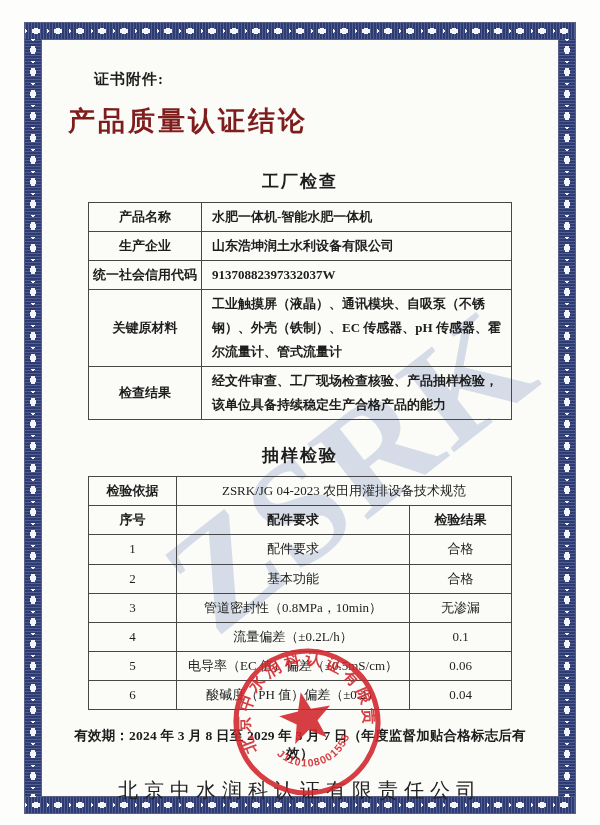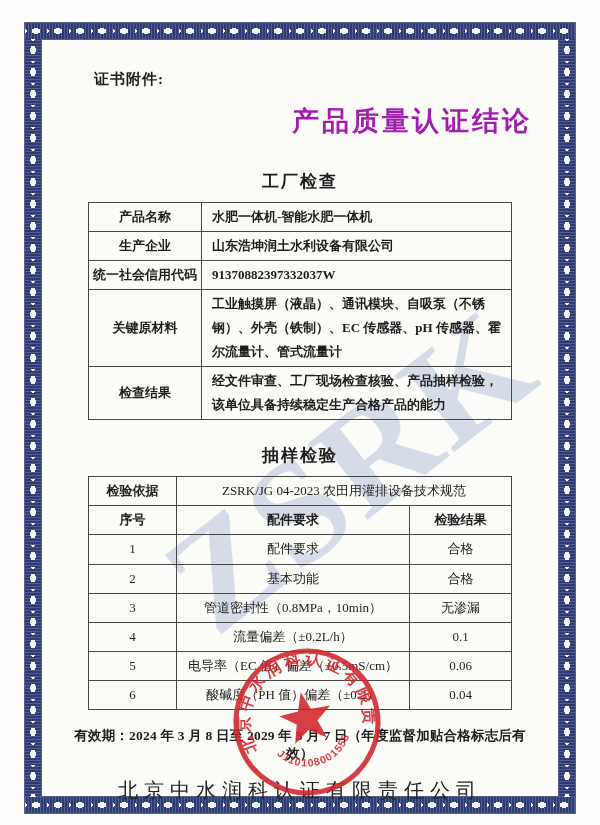--- a/index.html
+++ b/index.html
@@ -36,21 +36,21 @@
   .watermark {
     position:absolute; left:78px; top:345px; width:460px; text-align:center;
     font-family:"Liberation Serif", serif; font-weight:bold; font-size:148px;
     letter-spacing:4px; color:rgba(146,166,203,0.36);
     transform:rotate(-38deg); z-index:0; pointer-events:none; user-select:none;
   }
 
   
   .attach { position:relative; font-size:15px; font-weight:bold; margin:8px 0 12px 26px; letter-spacing:1px; }
   .title  { position:relative; font-family:"Liberation Sans", sans-serif; font-weight:bold;
-            font-size:27px; text-align:right; letter-spacing:3px; margin-top:14px; color:#a21caf; }
+            font-size:27px; text-align:left; letter-spacing:3px; margin-top:14px; color:#7f1d1d; }
   .sec    { position:relative; font-size:17px; font-weight:bold; text-align:center; letter-spacing:2px; }
   .sec.one { margin-top:31px; } .sec.two { margin-top:24px; }
 
   
   table { position:relative; border-collapse:collapse; width:424px; margin:9px auto 8px;
           font-size:13px; table-layout:fixed; background:transparent; }
   td { border:1px solid #474747; padding:2px 6px; line-height:1.85; vertical-align:middle; }
   .t1 .lbl { width:108px; text-align:center; font-weight:bold; padding:2px 2px; }
   .t1 .val { text-align:left; padding-left:10px;font-weight:bold; }
   .t1 .r-s td { height:21px; }

